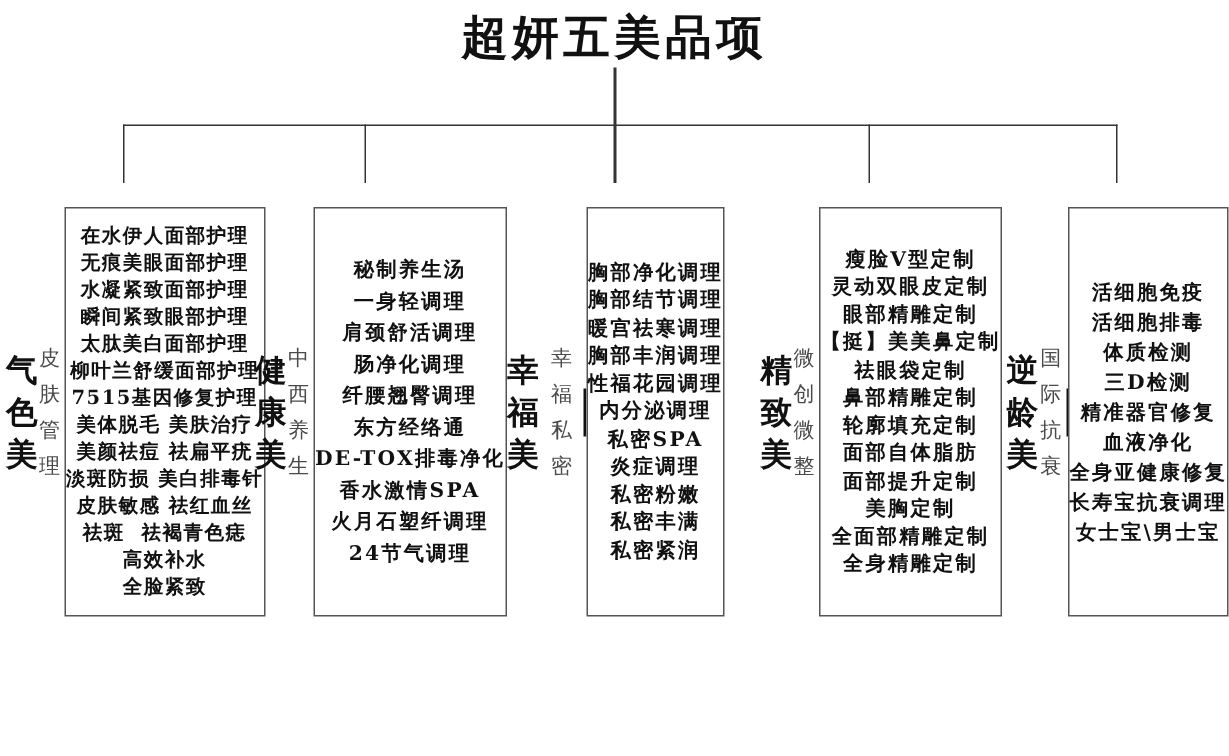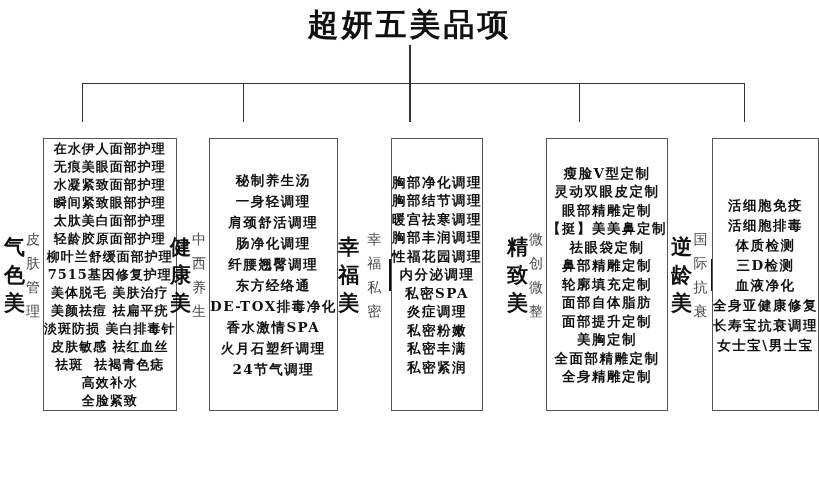--- a/index.html
+++ b/index.html
@@ -127,21 +127,20 @@
     <div class="branch-title">气色美</div>
     <div class="branch-subtitle">皮肤管理</div>
     <div class="stub"></div>
     <div class="box">
       <div class="item-list">
             <div class="item">在水伊人面部护理</div>
             <div class="item">无痕美眼面部护理</div>
             <div class="item">水凝紧致面部护理</div>
             <div class="item">瞬间紧致眼部护理</div>
             <div class="item">太肽美白面部护理</div>
-            <div class="item">轻龄胶原面部护理</div>
             <div class="item">柳叶兰舒缓面部护理</div>
             <div class="item">7515基因修复护理</div>
             <div class="item">美体脱毛 美肤治疗</div>
             <div class="item">美颜祛痘 祛扁平疣</div>
             <div class="item">淡斑防损 美白排毒针</div>
             <div class="item">皮肤敏感 祛红血丝</div>
             <div class="item">祛斑  祛褐青色痣</div>
             <div class="item">高效补水</div>
             <div class="item">全脸紧致</div>
           </div>
@@ -214,20 +213,21 @@
   <div class="column col-4">
     <div class="branch-title">逆龄美</div>
     <div class="branch-subtitle">国际抗衰</div>
     <div class="stub"></div>
     <div class="box">
       <div class="item-list">
             <div class="item">活细胞免疫</div>
             <div class="item">活细胞排毒</div>
             <div class="item">体质检测</div>
             <div class="item">三D检测</div>
+            <div class="item">精准器官修复</div>
             <div class="item">血液净化</div>
             <div class="item">全身亚健康修复</div>
             <div class="item">长寿宝抗衰调理</div>
             <div class="item">女士宝\男士宝</div>
           </div>
     </div>
   </div>
 </div>
 </div>
 

